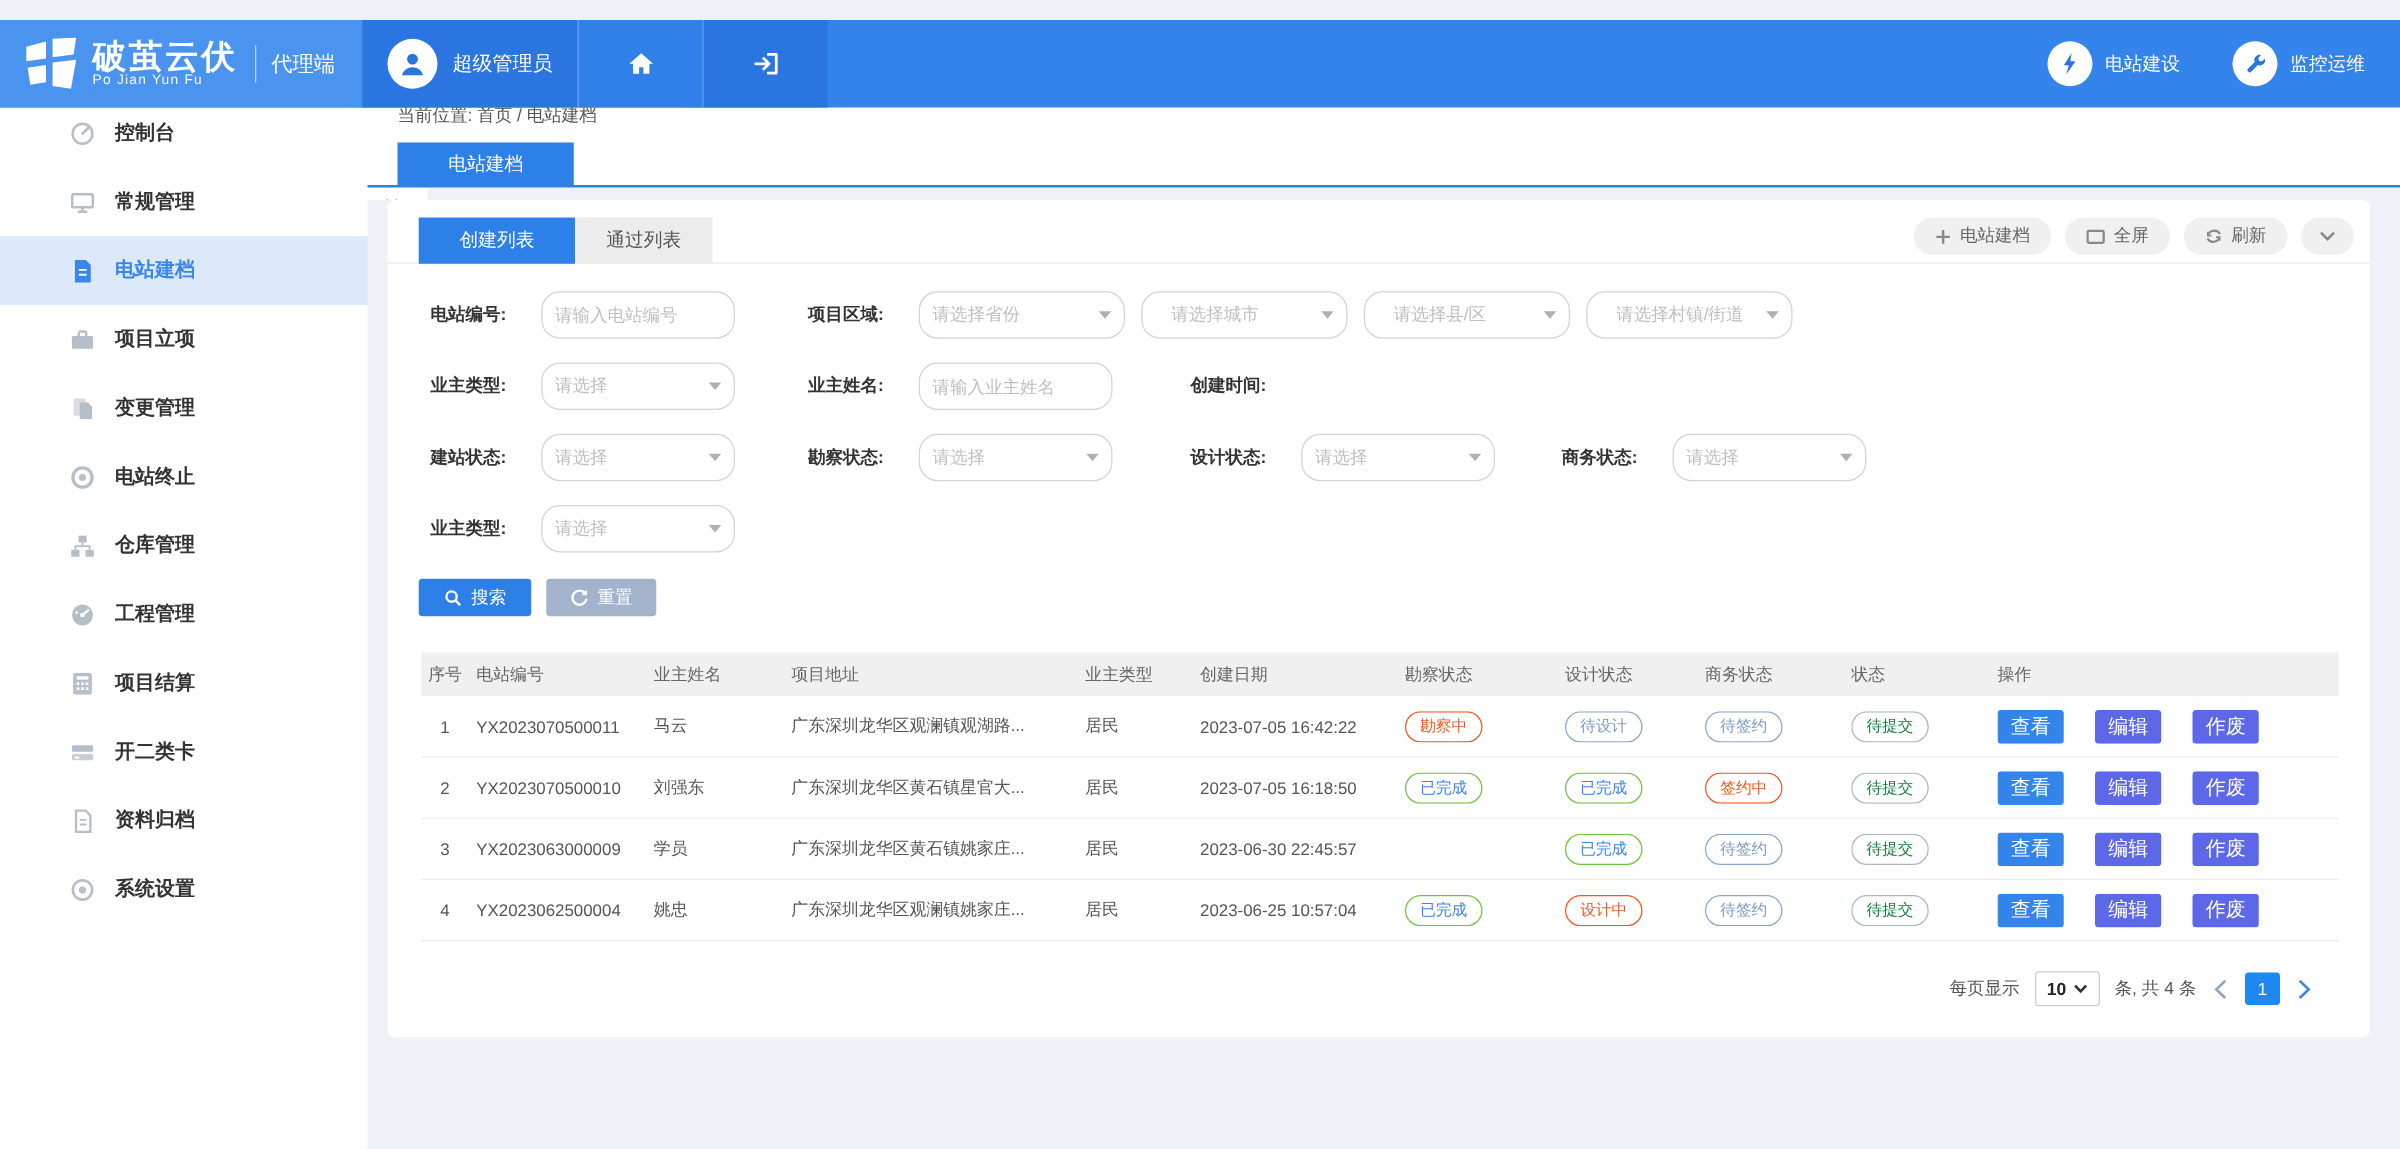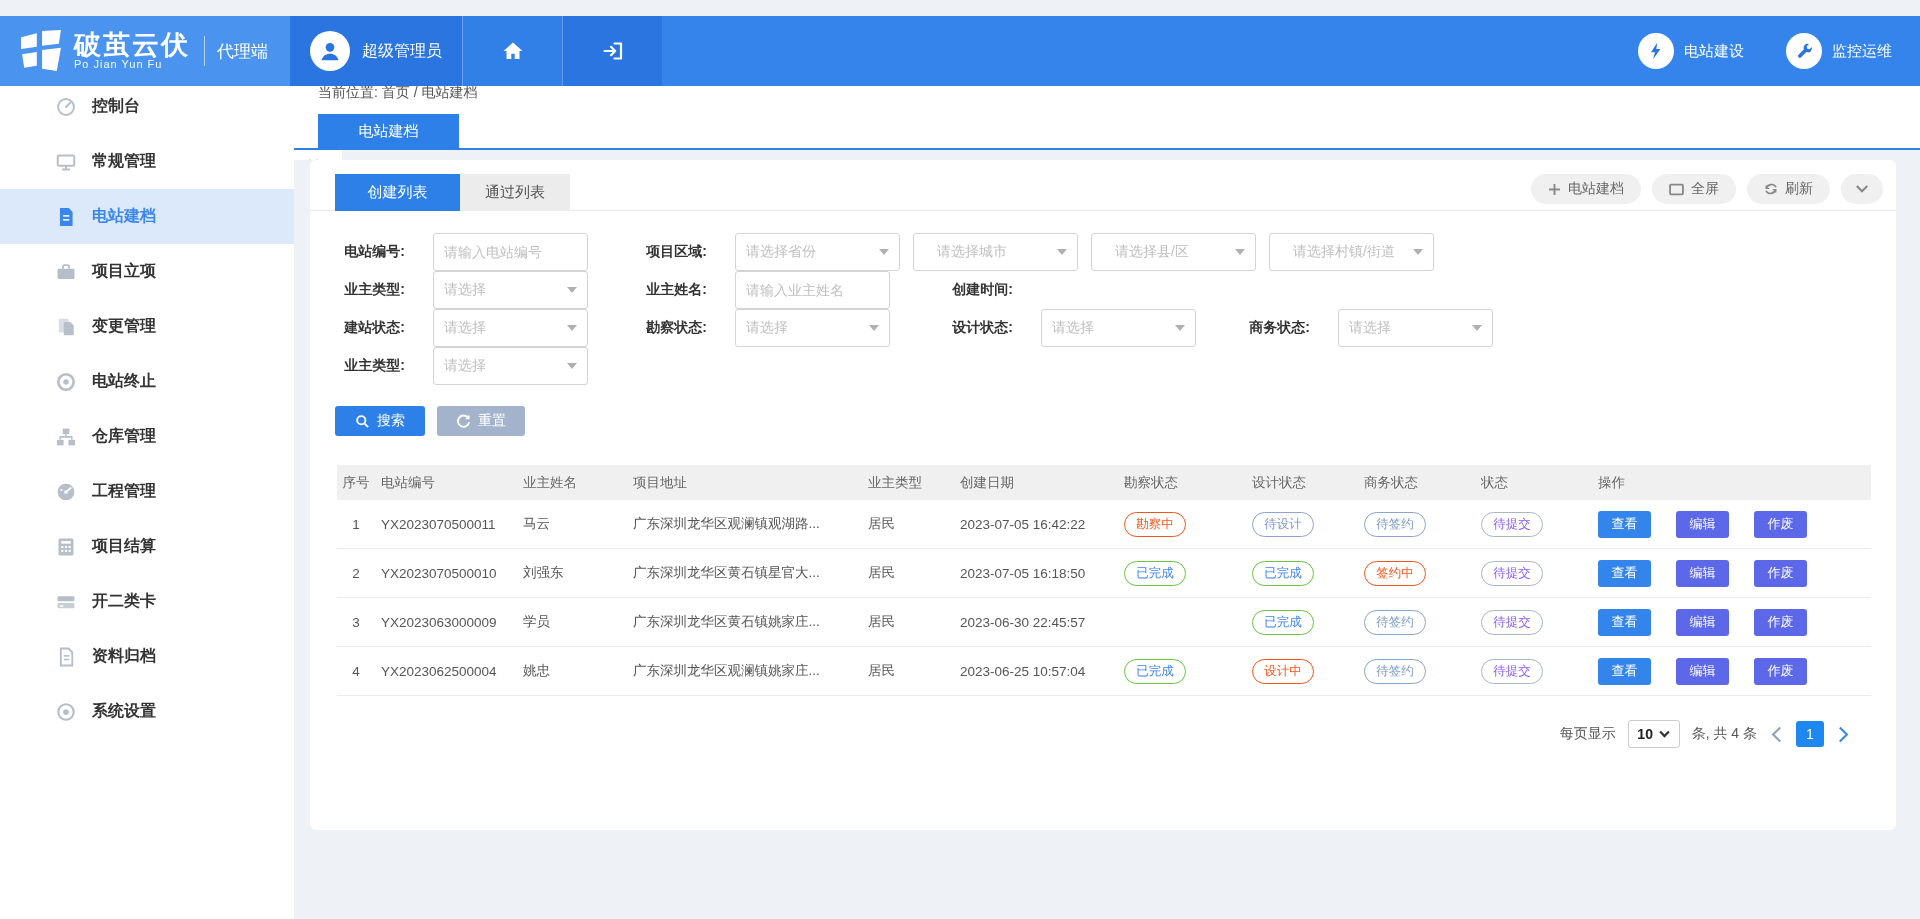--- a/index.html
+++ b/index.html
@@ -53,25 +53,25 @@
   .list-tab { height:37px; display:flex; align-items:center; justify-content:center; font-size:15px; cursor:pointer; }
   .list-tab.active { width:125px; background:#2e80e9; color:#fff; }
   .list-tab.plain { width:110px; background:#ececec; color:#555; }
   .head-toolbar { margin-left:auto; display:flex; align-items:center; gap:11px; padding-right:3px; }
   .pill { height:30px; border-radius:16px; background:#f0f0f0; color:#666; font-size:14px;
     display:flex; align-items:center; gap:7px; padding:0 17px; cursor:pointer; border:none; }
   .pill svg { flex:none; }
 
   
   .filters { padding:22px 25px 0 25px; }
-  .f-row { display:flex; align-items:center; height:38px; }
+  .f-row { display:flex; align-items:center; margin-bottom:19px; height:38px; }
   .fg { display:flex; align-items:center; }
   .fg.w1 { width:302px; } .fg.w2 { width:306px; } .fg.w3 { width:297px; }
   .fg-label { width:70px; text-align:right; font-size:14px; font-weight:bold; color:#333; flex:none; }
-  .ctrl { height:38px; border:1px solid #d4d4d4; border-radius:3px; background:#fff;
+  .ctrl { height:38px; border:1px solid #d4d4d4; border-radius:15px; background:#fff;
     display:flex; align-items:center; padding:0 10px; font-size:14px; color:#bbb; margin-left:28px; }
   .ctrl input { border:none; outline:none; width:100%; font-size:14px; color:#333; font-family:inherit; }
   .ctrl input::placeholder { color:#bfbfbf; }
   .w-155 { width:155px; } .w-275 { width:275px; }
   .sel { justify-content:space-between; cursor:pointer; }
   .sel .sel-text { color:#bfbfbf; }
   .caret { width:0; height:0; border-left:5px solid transparent; border-right:5px solid transparent; border-top:6px solid #b0b0b0; margin-left:8px; flex:none; }
   .region-group .ctrl.sel { width:165px; margin-left:28px; }
   .region-group .ctrl.sel + .ctrl.sel { margin-left:13px;padding-left:23px; }
 
@@ -89,22 +89,22 @@
   .td { padding-right:6px; white-space:nowrap; overflow:hidden; }
   .c-seq{width:44px; text-align:center;} .c-code{width:142px;} .c-owner{width:110px;}
   .c-addr{width:235px; text-overflow:ellipsis;} .c-type{width:92px;} .c-date{width:164px;}
   .c-s1{width:128px;} .c-s2{width:112px;} .c-s3{width:117px;} .c-s4{width:117px;} .c-ops{flex:1; display:flex; gap:25px;}
   .thead .c-ops { display:block; }
   .badge { display:inline-block; min-width:62px; text-align:center; padding:3px 10px; border:1px solid #999;
     border-radius:13px; font-size:12.5px; color:#888; background:#fff; }
   .badge-orange { color:#f4551d; border-color:#f4551d; }
   .badge-green  { color:#3b82f6; border-color:#6cc43e; }
   .badge-blue   { color:#7b9ac5; border-color:#8aa6cc; }
-  .badge-gray   { color:#8b5cf6; border-color:#aab6c2; }
-  .op-btn { width:53px; height:27px; border:none; border-radius:3px; color:#fff; font-size:13px; cursor:pointer; font-family:inherit; }
+  .badge-gray   { color:#15803d; border-color:#aab6c2; }
+  .op-btn { width:53px; height:27px; border:none; border-radius:3px; color:#fff; font-size:16px; cursor:pointer; font-family:inherit; }
   .op-view { background:#3385ec; } .op-edit,.op-void { background:#5d68e8; }
 
   
   .pager { display:flex; align-items:center; justify-content:flex-end; gap:12px; margin:24px 45px 0 0;
     font-size:14px; color:#555; }
   .page-size { width:52px; height:28px; border:1px solid #ccc; border-radius:3px; display:flex;
     align-items:center; justify-content:center; gap:6px; color:#222; cursor:pointer; font-weight:bold; }
   .pg-arrow { background:none; border:none; font-size:18px; cursor:pointer; display:flex; padding:0 2px; }
   .pg-prev { color:#8fa3bb; } .pg-next { color:#3c87e8; }
   .pg-current { width:28px; height:26px; background:#1f87f0; color:#fff; border:none; border-radius:3px;

